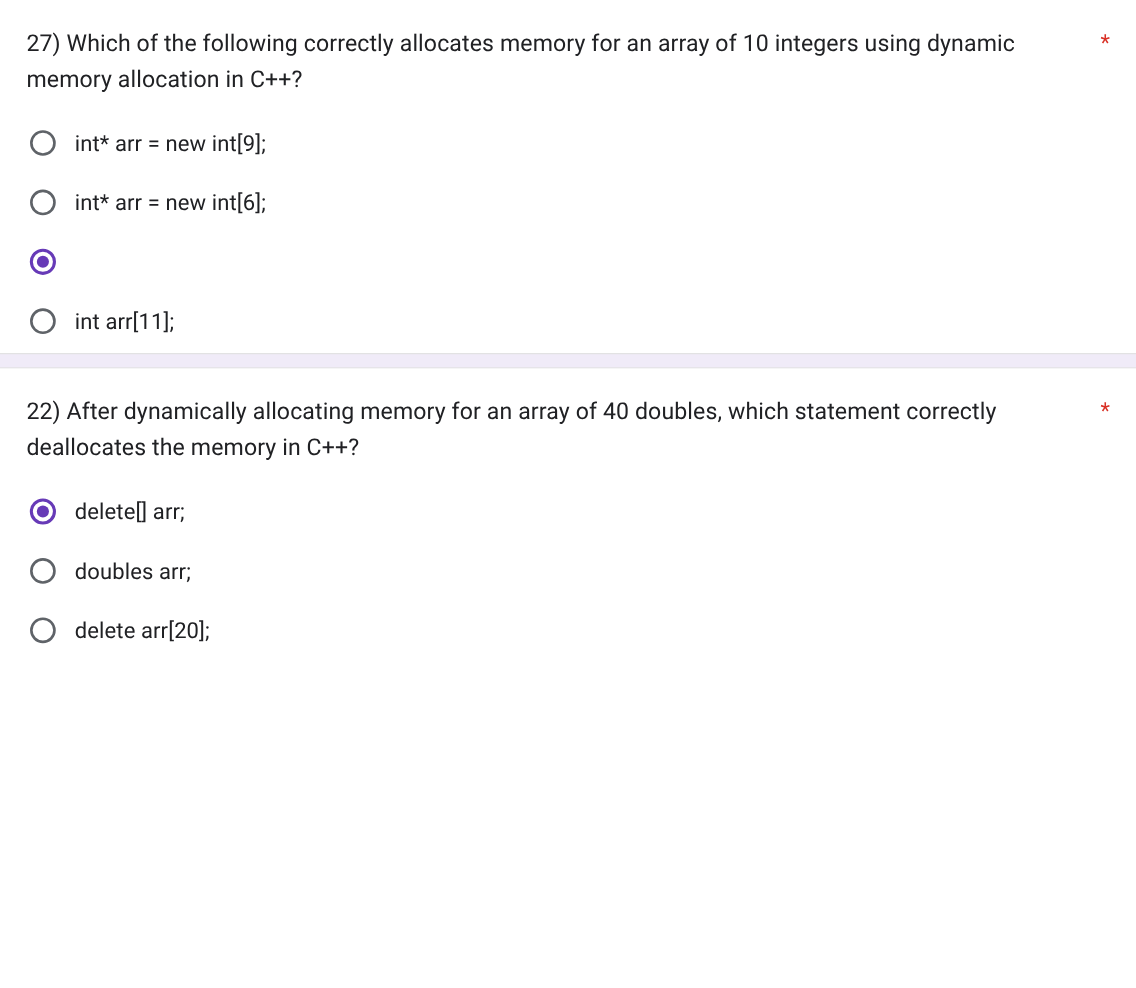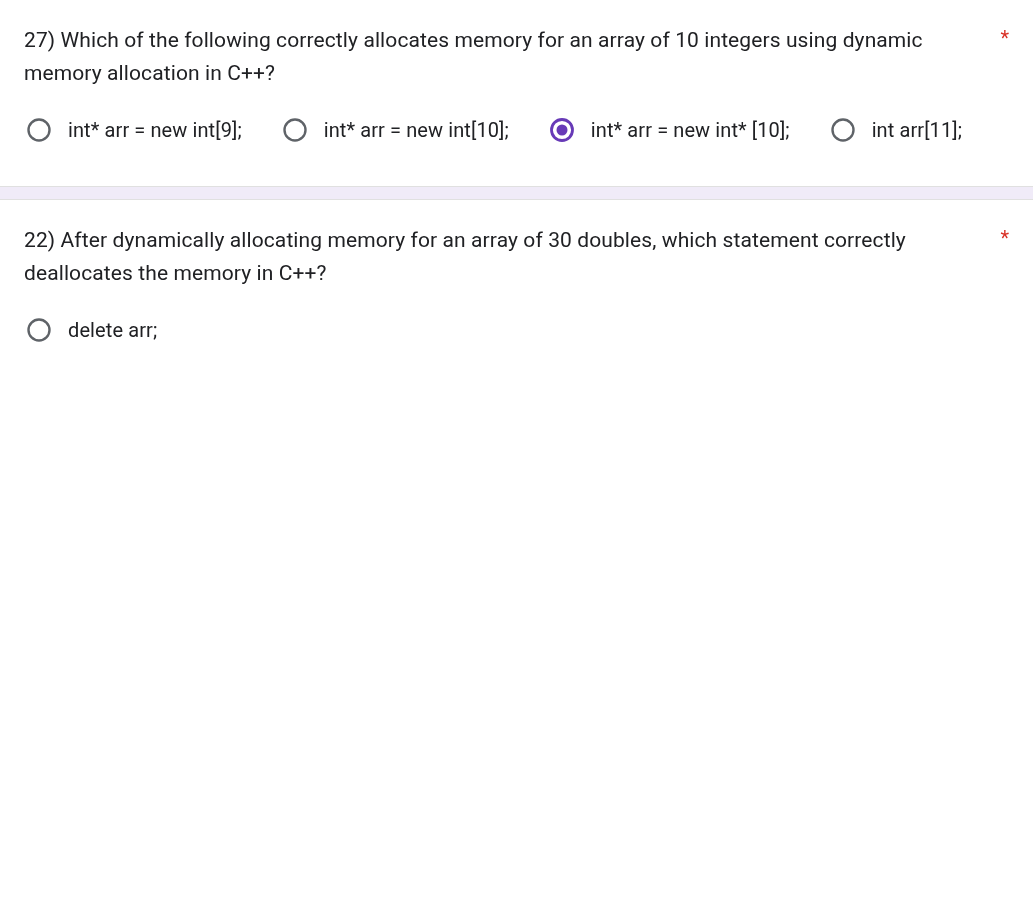--- a/index.html
+++ b/index.html
@@ -8,21 +8,21 @@
     padding: 0;
     font-family: Roboto, Arial, sans-serif;
     background: #fff;
     color: #202124;
     font-size: 20px;
   }
   .form-wrapper {
     width: 1033px;
   }
   .question-card {
-    padding: 24px 24px 43px 24px;
+    padding: 24px 24px 16px 24px;
     background: #fff;
   }
   .divider {
     height: 14px;
     background: #f0ebf8;
     border-top: 1px solid #e0e0e0;
     border-bottom: 1px solid #e0e0e0;
   }
   .question-header {
     display: flex;
@@ -37,21 +37,22 @@
     letter-spacing: 0.1px;
   }
   .required-star {
     color: #d93025;
     font-size: 20px;
     margin-left: 6px;
     line-height: 1.4;
   }
   .options {
     display: flex;
-    gap: 40px;
+    flex-direction: column;
+    gap: 28px;
     padding-left: 2px;
   }
   .option-row {
     display: flex;
     align-items: center;
     gap: 16px;
     cursor: pointer;
   }
   .radio {
     width: 26px;
@@ -105,31 +106,30 @@
         </span>
         <span class="option-label">int* arr = new int[9];</span>
       </div>
 
       <div class="option-row">
         <span class="radio">
           <svg width="26" height="26" viewBox="0 0 26 26">
               <circle cx="13" cy="13" r="10.5" class="radio-outer-unchecked"></circle>
             </svg>
         </span>
-        <span class="option-label">int* arr = new int[10];</span>
+        <span class="option-label">int* arr = new int[6];</span>
       </div>
 
       <div class="option-row">
         <span class="radio">
           <svg width="26" height="26" viewBox="0 0 26 26">
               <circle cx="13" cy="13" r="10.5" class="radio-outer-checked"></circle>
               <circle cx="13" cy="13" r="5.5" class="radio-inner-checked"></circle>
             </svg>
         </span>
-        <span class="option-label">int* arr = new int* [10];</span>
       </div>
 
       <div class="option-row">
         <span class="radio">
           <svg width="26" height="26" viewBox="0 0 26 26">
               <circle cx="13" cy="13" r="10.5" class="radio-outer-unchecked"></circle>
             </svg>
         </span>
         <span class="option-label">int arr[11];</span>
       </div>
@@ -137,34 +137,51 @@
     </div>
   </div>
 
   <div class="divider"></div>
 
   <div class="question-card">
     <div class="question-header">
       <div class="question-text">
         <span>22)</span>
         <span> </span>
-        <span>After dynamically allocating memory for an array of 30 doubles, which statement correctly deallocates the memory in C++?</span>
+        <span>After dynamically allocating memory for an array of 40 doubles, which statement correctly deallocates the memory in C++?</span>
       </div>
       <div class="required-star">*</div>
     </div>
     <div class="options">
 
 
+      <div class="option-row">
+        <span class="radio">
+          <svg width="26" height="26" viewBox="0 0 26 26">
+              <circle cx="13" cy="13" r="10.5" class="radio-outer-checked"></circle>
+              <circle cx="13" cy="13" r="5.5" class="radio-inner-checked"></circle>
+            </svg>
+        </span>
+        <span class="option-label">delete[] arr;</span>
+      </div>
 
       <div class="option-row">
         <span class="radio">
           <svg width="26" height="26" viewBox="0 0 26 26">
               <circle cx="13" cy="13" r="10.5" class="radio-outer-unchecked"></circle>
             </svg>
         </span>
-        <span class="option-label">delete arr;</span>
+        <span class="option-label">doubles arr;</span>
       </div>
 
+      <div class="option-row">
+        <span class="radio">
+          <svg width="26" height="26" viewBox="0 0 26 26">
+              <circle cx="13" cy="13" r="10.5" class="radio-outer-unchecked"></circle>
+            </svg>
+        </span>
+        <span class="option-label">delete arr[20];</span>
+      </div>
 
     </div>
   </div>
 
 </div>
 
 </body></html>

